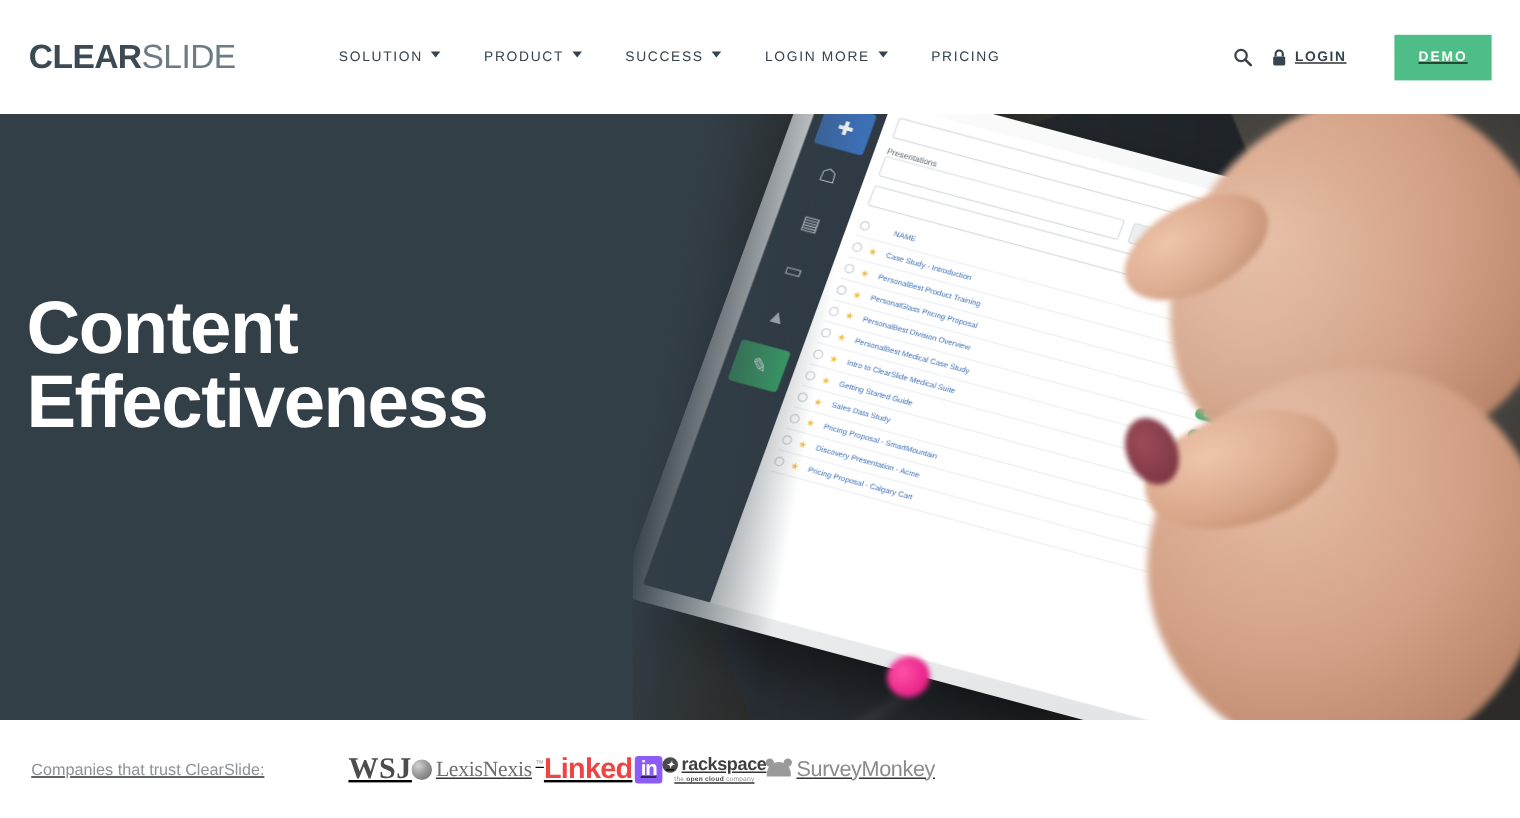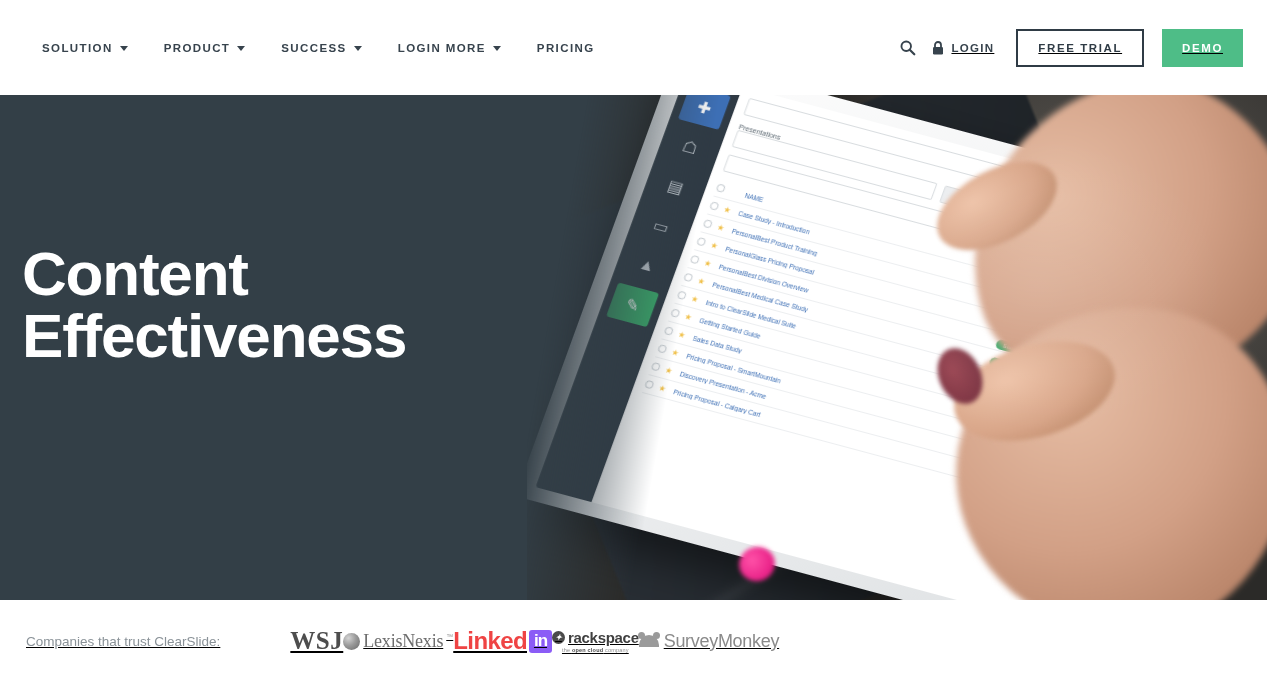--- a/index.html
+++ b/index.html
@@ -34,25 +34,25 @@
     line-height: 1;
     user-select: none;
   }
   .logo .clear { font-weight: 700; color: #3c4a53; }
   .logo .slide { font-weight: 300; color: #6d7b85; }
 
   
   .mainnav { display: flex; align-items: center; gap: 0px; }
   .navitem {
     display: flex;
-    align-items: center;
+    align-items: flex-start;
     gap: 7px;
     padding: 6px 18px;
     font-size: 11.5px;
-    font-weight: 700;
+    font-weight: 400;
     letter-spacing: 1.4px;
     color: #37434d;
     white-space: nowrap;
     cursor: pointer;
   }
   .caret {
     width: 0; height: 0;
     border-left: 4px solid transparent;
     border-right: 4px solid transparent;
     border-top: 5px solid #37434d;
@@ -343,20 +343,23 @@
   .survey-arc:after  { right:-1px; }
   .survey-txt { font-size:18px; color:#8a8a8a; font-weight:400; letter-spacing:-0.3px;}
 </style>
 </head>
 <body>
 
 <div class="page">
 
   <header class="header">
 
+    <div class="logo">
+      <span class="clear">CLEAR</span><span class="slide">SLIDE</span>
+    </div>
 
     <nav class="mainnav">
       <div class="navitem">
         <span>SOLUTION</span>
         <span class="caret"></span>
       </div>
       <div class="navitem">
         <span>PRODUCT</span>
         <span class="caret"></span>
       </div>
@@ -383,21 +386,20 @@
       </div>
 
       <div class="login-link">
         <svg width="12" height="14" viewBox="0 0 12 14">
           <path d="M3 6 V4 a3 3 0 0 1 6 0 V6" fill="none" stroke="#37434d" stroke-width="1.8"></path>
           <rect x="1" y="6" width="10" height="7.5" rx="1.2" fill="#37434d"></rect>
         </svg>
         <span>LOGIN</span>
       </div>
 
-      <div class="btn-outline">FREE TRIAL</div>
       <div class="btn-solid">DEMO</div>
     </div>
   </header>
 
   <section class="hero">
 
     <div class="hero-photo">
       <div class="photo-bg"></div>
       <div class="photo-dark-wedge">
         <div class="wedge-streak streak1"></div>

